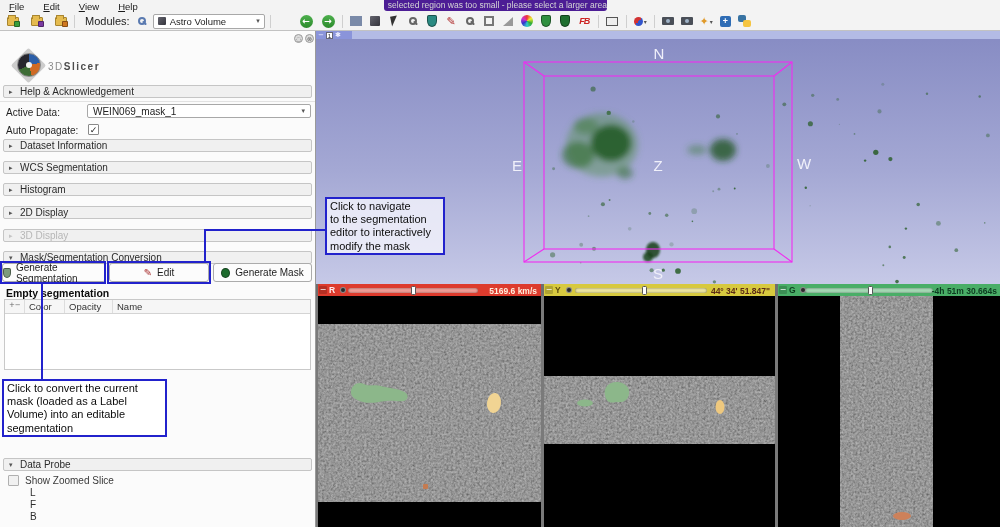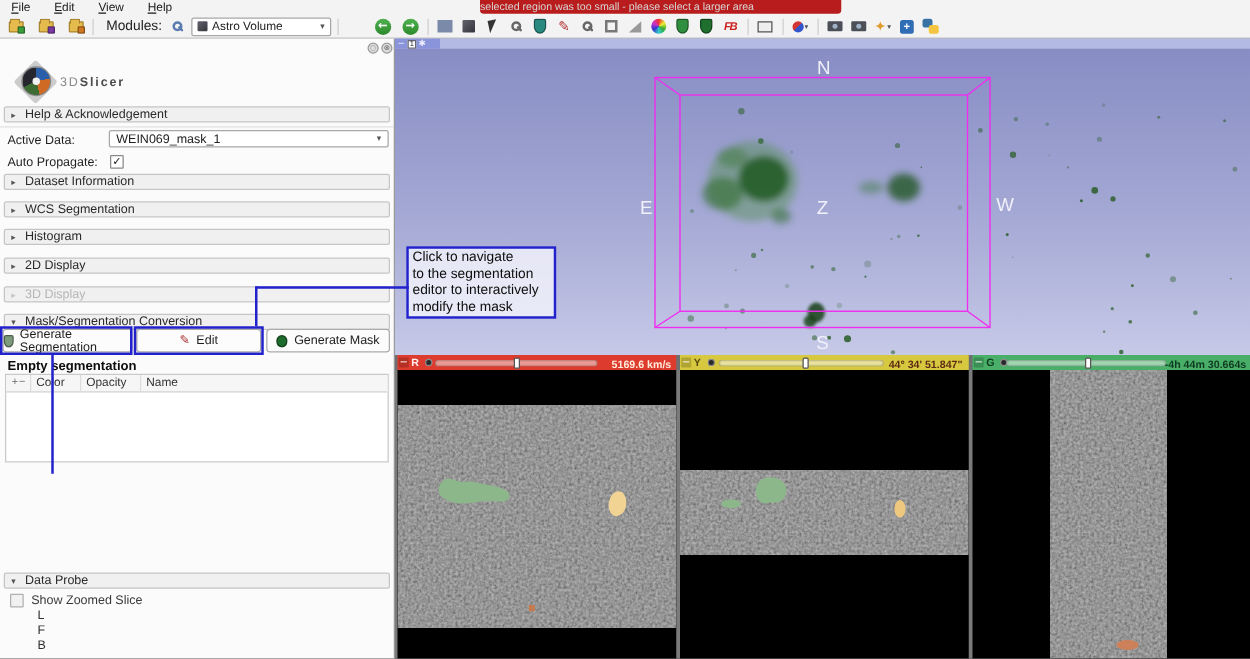--- a/index.html
+++ b/index.html
@@ -8,22 +8,22 @@
   font-family:"Liberation Sans","DejaVu Sans",sans-serif;
   --accent:#2222cc;--magenta:#f02cf0}
 .abs{position:absolute}
 .g{font-family:"DejaVu Sans",sans-serif}
 
 
 #menubar{position:absolute;left:0;top:0;width:1000px;height:12px;background:#f3f3f3;
   display:flex;align-items:center;gap:19px;padding:0 9px;font-size:9.5px;color:#1a1a1a}
 .menu-item{display:inline-block;cursor:default}
 .menu-item::first-letter{text-decoration:underline}
-#toast{position:absolute;left:384px;top:0;width:289px;height:11px;background:#b91c1c;
-  color:#d6d6d6;font-size:8.5px;line-height:11px;text-align:left;border-radius:0 0 3px 3px;z-index:50;
+#toast{position:absolute;left:384px;top:0;width:223px;height:11px;background:#4c1d95;
+  color:#d6d6d6;font-size:8.5px;line-height:11px;text-align:right;border-radius:0 0 3px 3px;z-index:50;
   white-space:nowrap;overflow:hidden}
 
 
 #toolbar{position:absolute;left:0;top:12px;width:1000px;height:19px;background:#f3f3f3;
   border-bottom:1px solid #c2c2c2;display:flex;align-items:center;padding:0 4px;gap:2px}
 .tbi{width:17px;height:16px;display:flex;align-items:center;justify-content:center;position:relative;flex:none}
 .tsep{width:1px;height:13px;background:#cfcfcf;margin:0 3px;flex:none}
 #modules-label{font-size:11px;color:#222;margin:0 2px 0 5px;flex:none}
 #module-combo{width:112px;height:15px;background:#fff;border:1px solid #a8a8a8;border-radius:2px;
   display:flex;align-items:center;font-size:9.5px;gap:4px;padding:0 4px;color:#222;flex:none}
@@ -323,20 +323,24 @@
     <div id="seg-table">
       <div id="seg-head">
         <div class="c0 g">+−</div>
         <div class="c1">Color</div>
         <div class="c2">Opacity</div>
         <div class="c3">Name</div>
       </div>
     </div>
 
     <div class="cline" style="left:41px;top:252px;width:2px;height:96px"></div>
+    <div class="ann" style="left:2px;top:348px;width:165px;height:58px">Click to convert the current
+mask (loaded as a Label
+Volume) into an editable
+segmentation</div>
 
     <div class="cbar" style="top:427px">
       <span class="arr g">▾</span>
       <span>Data Probe</span>
     </div>
     <span class="checkbox off" style="left:8px;top:444px"></span>
     <span class="flabel" style="left:25px;top:444px;color:#3a3a3a">Show Zoomed Slice</span>
     <div id="dp-rows">
       <div>L</div>
       <div>F</div>
@@ -515,21 +519,21 @@
     <span class="track" style="left: 31px; width: 132px;"></span>
     <span class="handle" style="left: 98px;"></span>
     <span class="sval" style="right: 5px; color: rgb(90, 42, 22);">44° 34' 51.847"</span>
   </div>
   <div class="sbar" style="left: 778px; width: 222px; background: linear-gradient(rgb(73, 174, 103), rgb(73, 174, 103));">
     <span class="schip g">−</span>
     <span class="sletter" style="color: rgb(14, 59, 32);">G</span>
     <span class="seye"></span>
     <span class="track" style="left: 27px; width: 128px;"></span>
     <span class="handle" style="left: 90px;"></span>
-    <span class="sval" style="right: 3px; color: rgb(13, 58, 32);">-4h 44m 30.664s</span>
+    <span class="sval" style="right: 3px; color: rgb(13, 58, 32);">-4h 51m 30.664s</span>
   </div>
 
   <div class="slice" style="left:318px;width:223px">
     <svg width="223" height="231" viewBox="0 0 223 231">
       <rect x="0" y="28" width="223" height="178" filter="url(#noiseF)"></rect>
       <path d="M33,95 C34,89 40,85 46,88 C52,91 57,88 63,90 C70,92 78,92 84,95 C90,97 91,101 88,104 C84,107 76,104 68,105 C60,106 52,108 45,106 C38,104 32,101 33,95 Z" fill="#8cb78a"></path>
       <ellipse cx="176" cy="107" rx="7" ry="10" transform="rotate(8 176 107)" fill="#f1d493"></ellipse>
       <rect x="105" y="188" width="5" height="5" rx="1" fill="#c57b50"></rect>
     </svg>
   </div>

